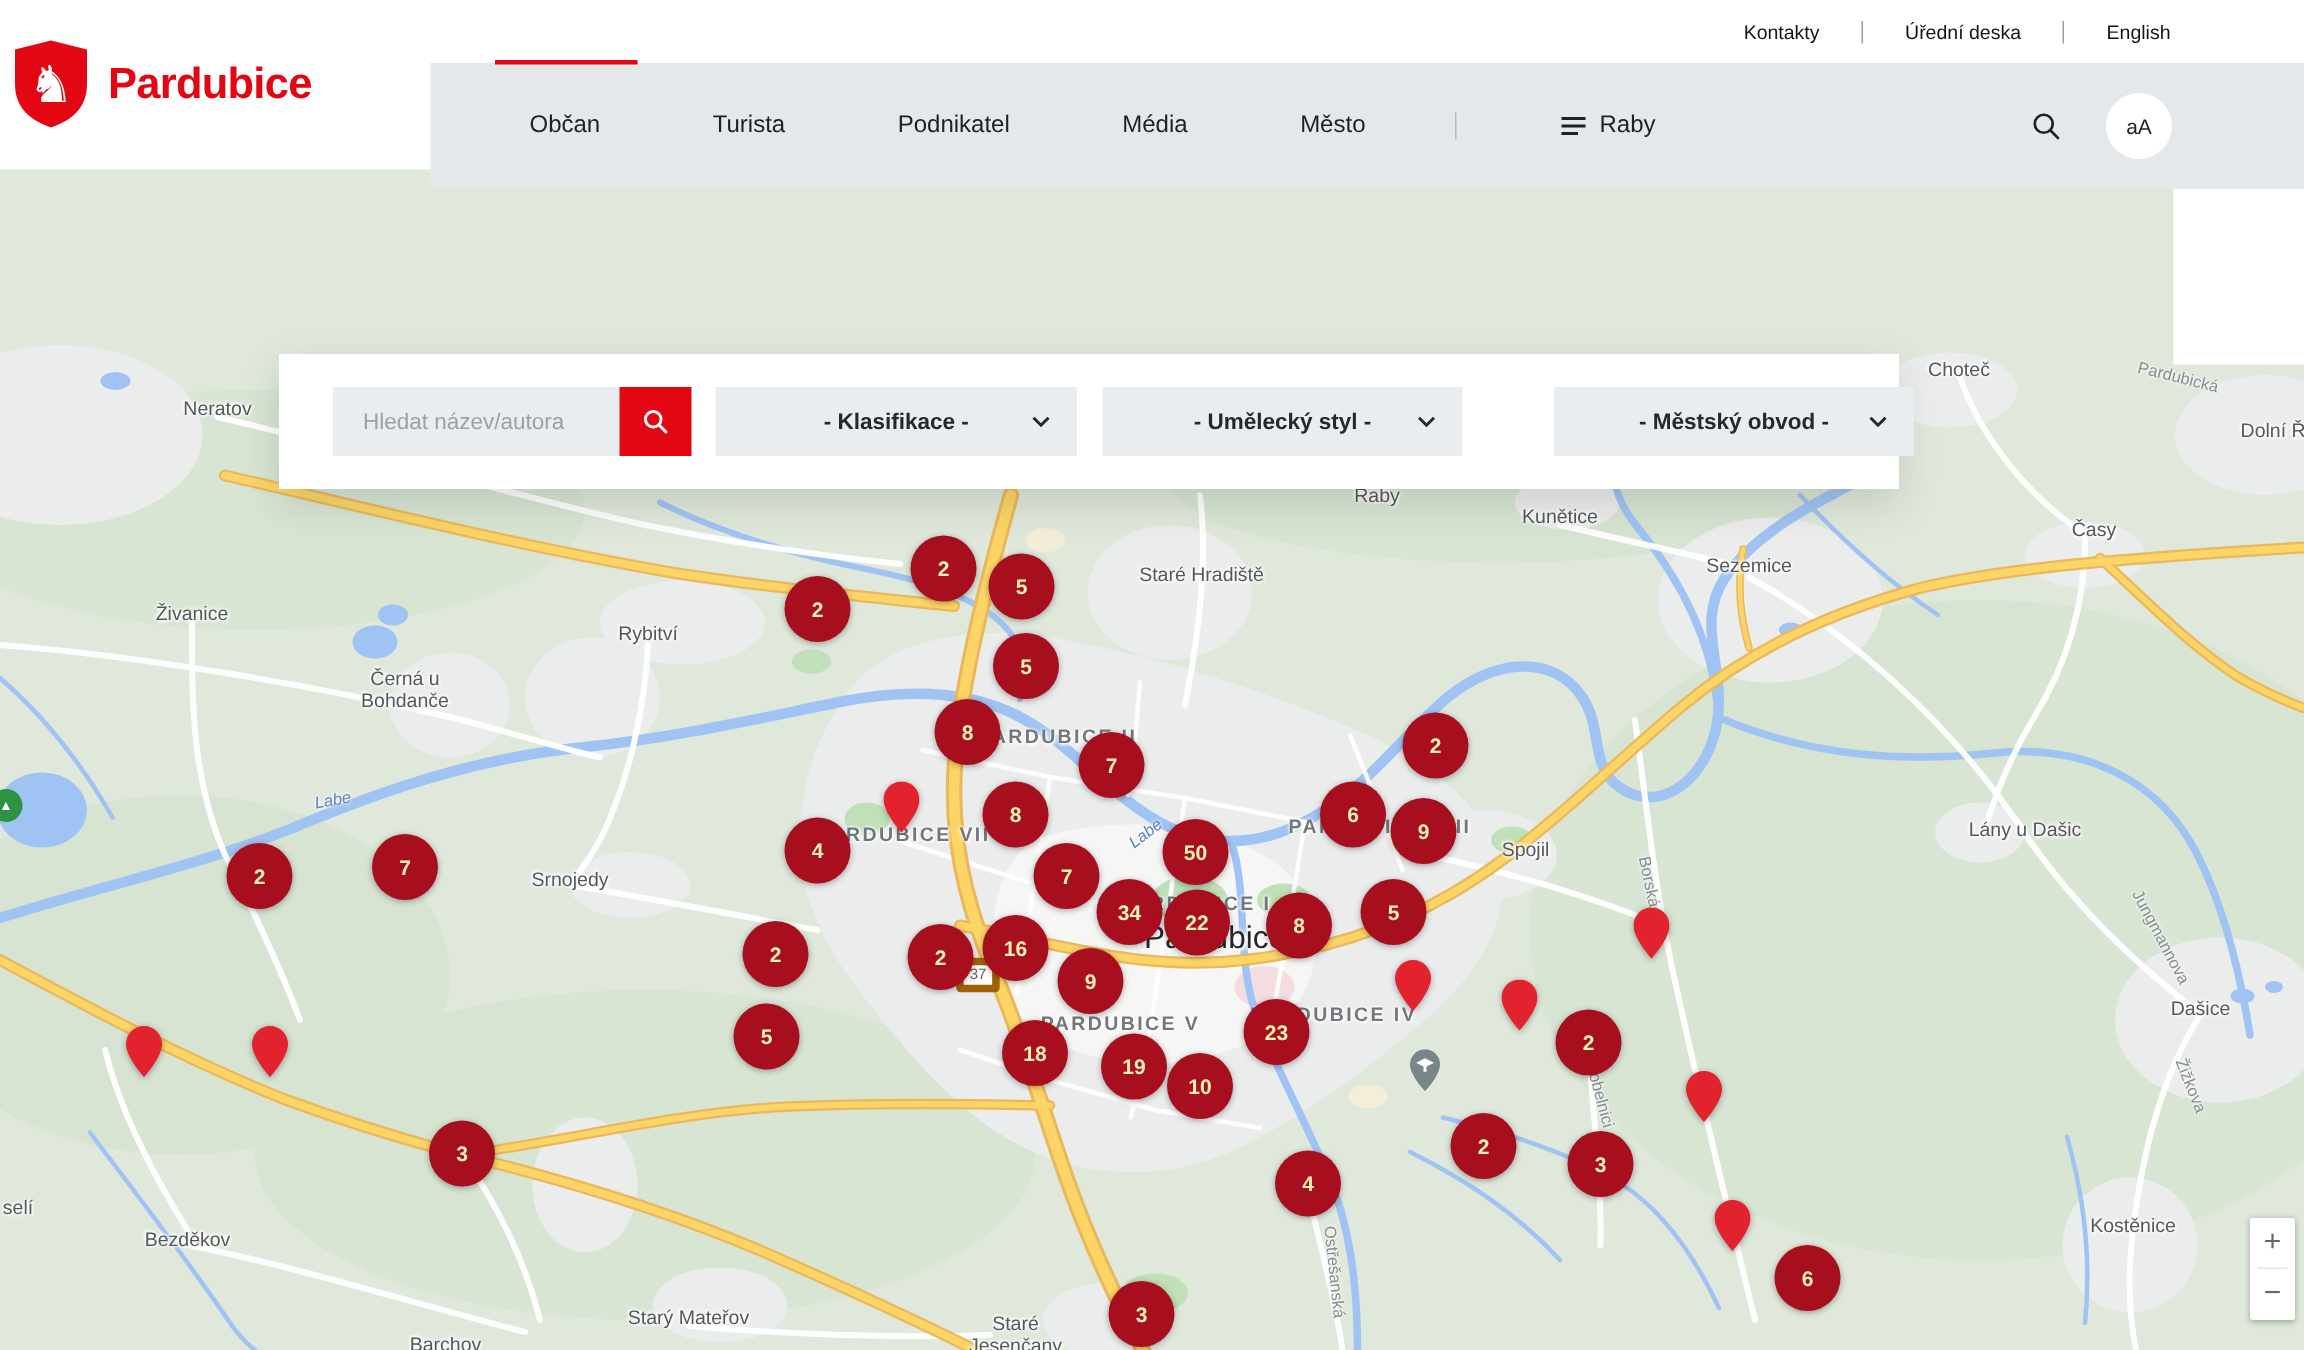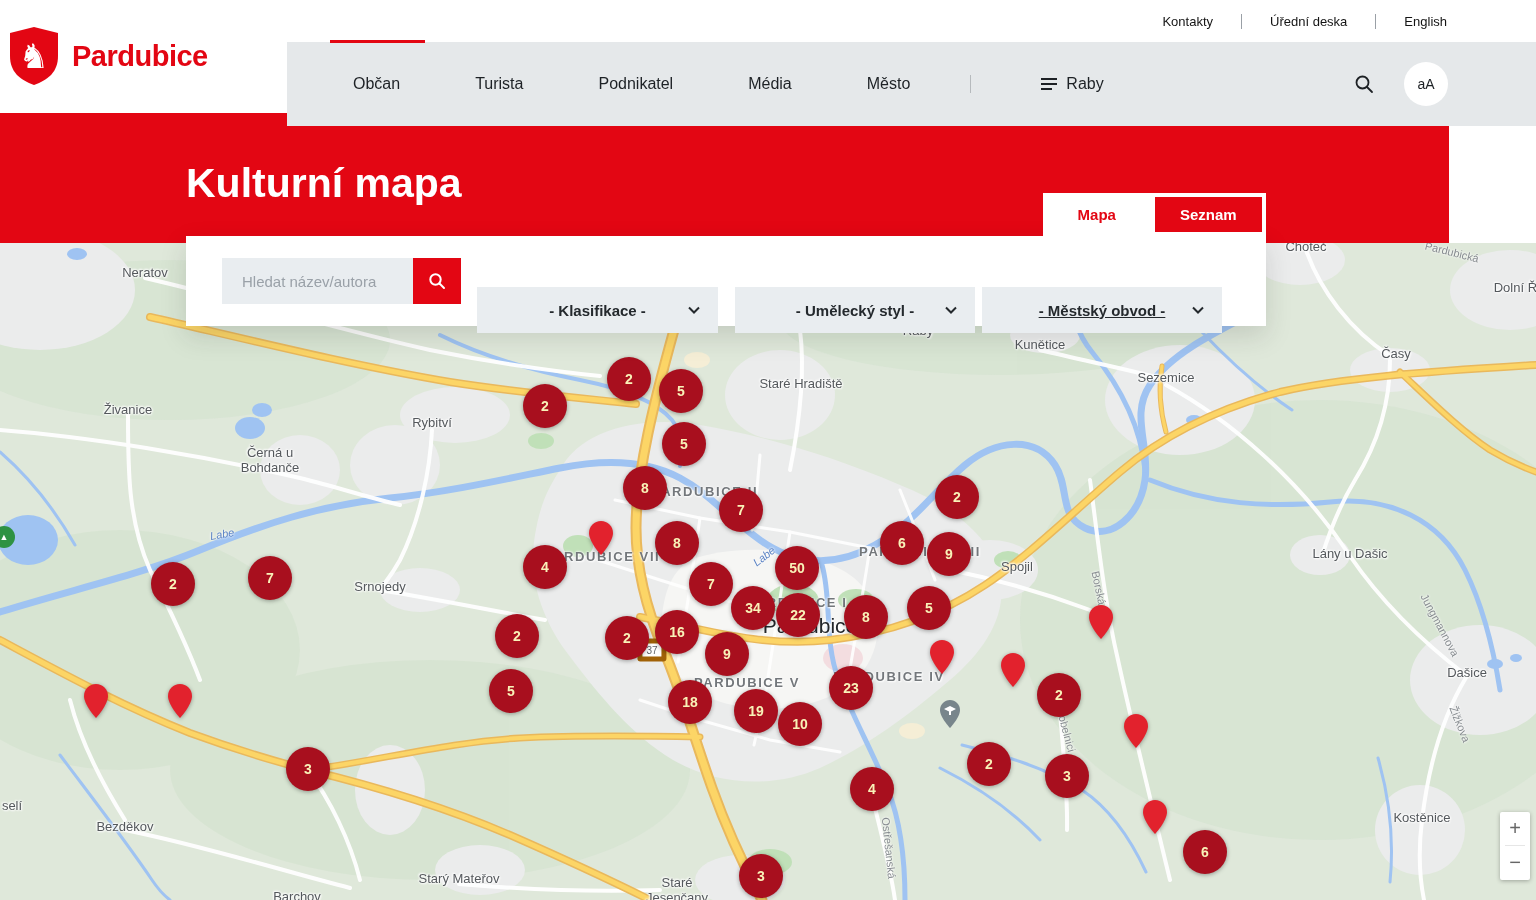--- a/index.html
+++ b/index.html
@@ -76,23 +76,23 @@
 
   
   .filterbar{position:absolute;left:186px;top:236px;width:1080px;height:90px;background:#fff;z-index:4;
         box-shadow:0 10px 25px rgba(40,40,40,.15);}
   .search-input{position:absolute;left:36px;top:22px;width:191px;height:46px;background:#e9edf0;border:0;
         padding:0 0 0 20px;font-size:15px;color:#333;font-family:"Liberation Sans",sans-serif;box-sizing:border-box;}
   .search-input::placeholder{color:#9aa1a8;}
   .search-btn{position:absolute;left:227px;top:22px;width:48px;height:46px;background:#e30613;border:0;
         cursor:pointer;display:flex;align-items:center;justify-content:center;}
   .dd{position:absolute;top:22px;height:46px;background:#e9edf0;display:flex;align-items:center;
-        justify-content:center;font-size:15px;font-weight:600;color:#24292d;cursor:pointer;margin-top:29px;}
+        justify-content:center;font-size:15px;font-weight:600;color:#24292d;cursor:pointer;}
   .dd .chev{position:absolute;right:18px;display:flex;}
-  .dd1{left:291px;width:241px;} .dd2{left:549px;width:240px;} .dd3{left:796px;width:240px;text-decoration:underline;}
+  .dd1{left:291px;width:241px;} .dd2{left:549px;width:240px;} .dd3{left:850px;width:240px;}
 </style>
 </head>
 <body>
 
 <div id="stage">
 
   <div class="map">
     <svg class="base" width="1536" height="900" viewBox="0 0 1536 900">
       <rect x="0" y="243" width="1536" height="657" fill="#dfe8da"></rect>
       <g fill="#d2e2cd" opacity="0.55">
@@ -338,29 +338,22 @@
         </div>
       </div>
 
     <div class="zoomctl">
       <button>+</button>
       <span class="zdiv"></span>
       <button>−</button>
     </div>
   </div>
 
-  <div class="hero">
-    <div class="hero-title">Kulturní mapa</div>
-  </div>
   <div class="white-corner"></div>
 
-  <div class="tabs">
-    <div class="tab active">Mapa</div>
-    <div class="tab inactive">Seznam</div>
-  </div>
 
   <div class="filterbar">
     <input class="search-input" type="text" placeholder="Hledat název/autora" style="">
     <button class="search-btn">
       <span style="display:flex;">
         <svg width="18" height="18" viewBox="0 0 18 18">
             <circle cx="7.5" cy="7.5" r="5.2" fill="none" stroke="#fff" stroke-width="2"></circle>
             <line x1="11.5" y1="11.5" x2="16" y2="16" stroke="#fff" stroke-width="2" stroke-linecap="round"></line>
           </svg>
       </span>

